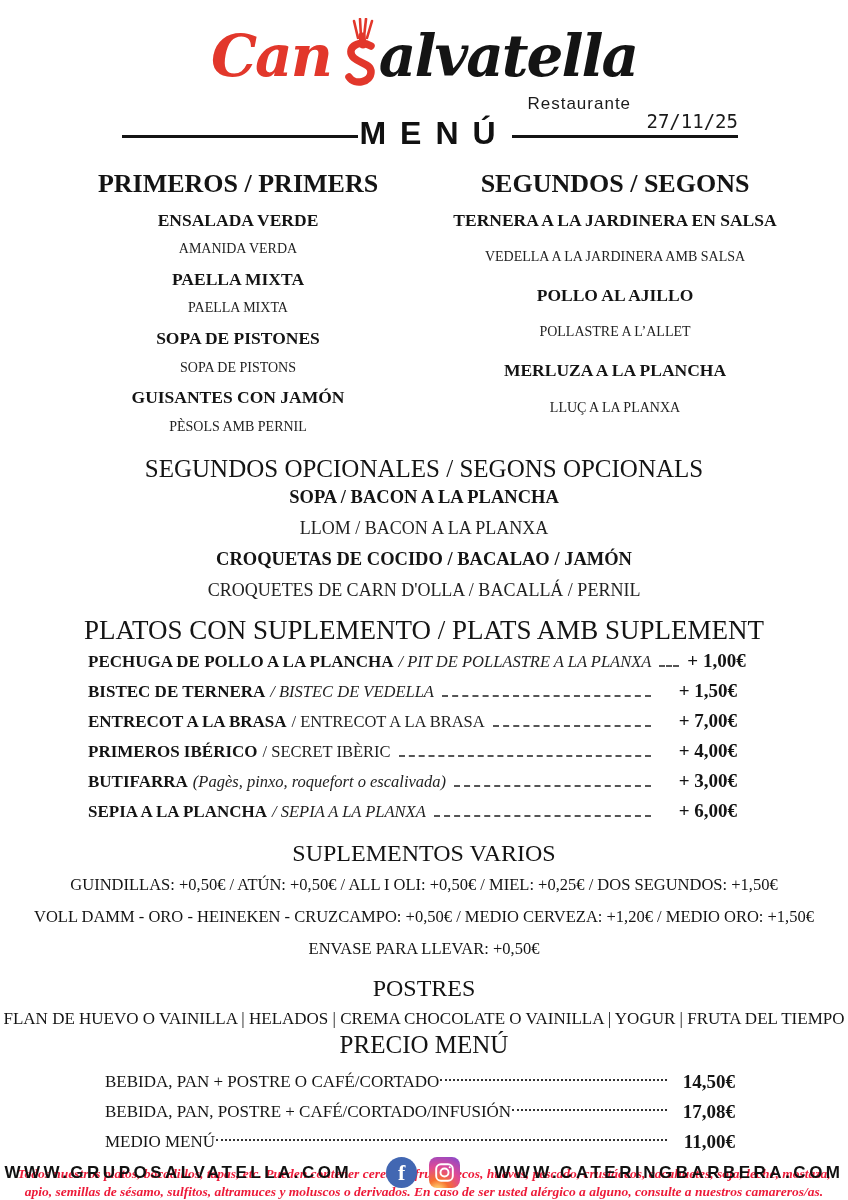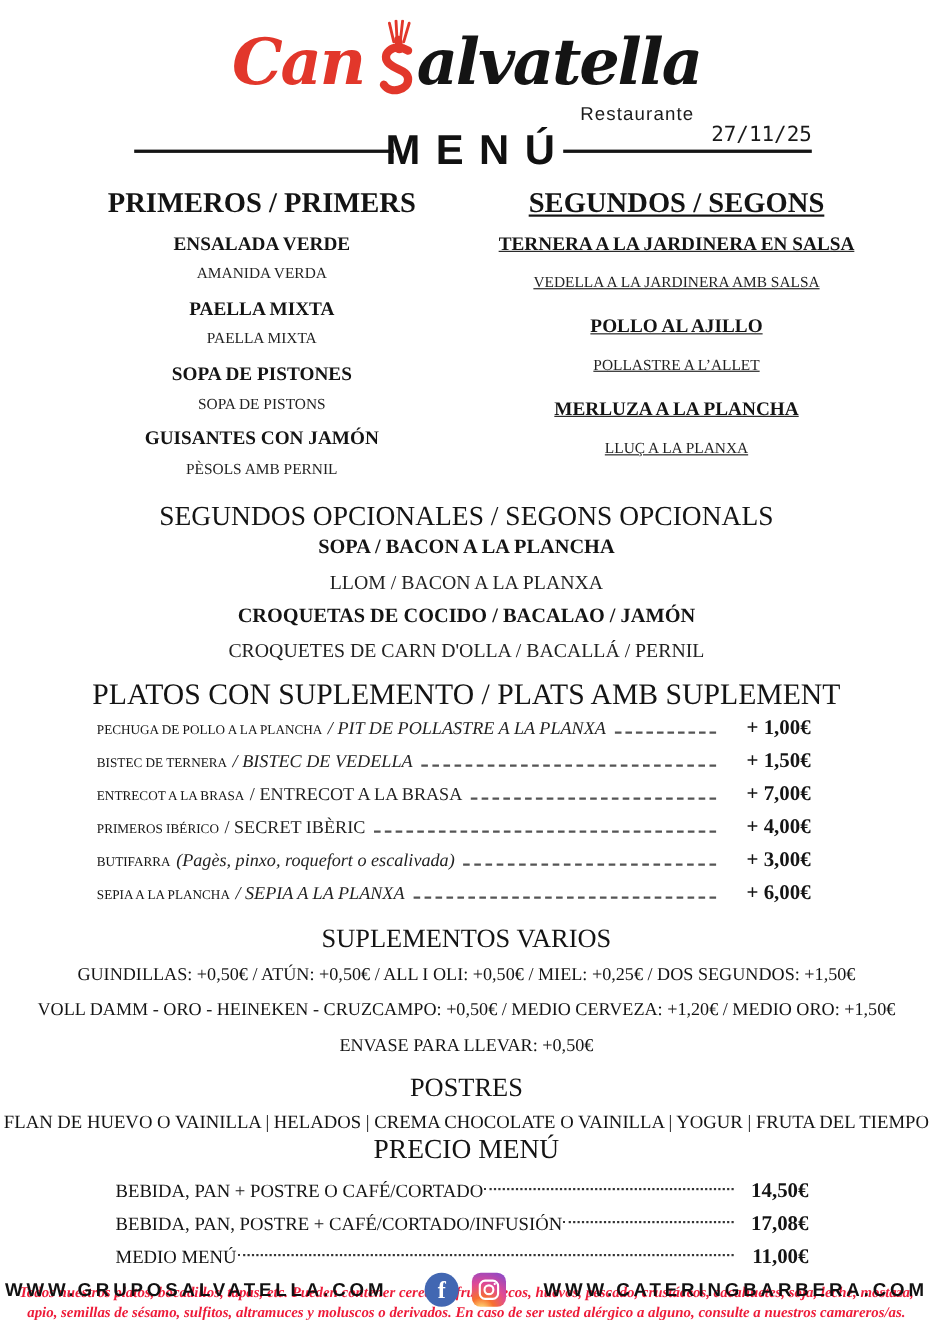--- a/index.html
+++ b/index.html
@@ -21,54 +21,54 @@
   .logo-fork { display:inline-block; vertical-align:-14px; margin-right:-2px; }
   .brand-sub {
     font-family:"Liberation Sans", sans-serif; font-size:17px; color:#1a1a1a;
     text-align:right; margin-top:-4px; padding-right:6px; letter-spacing:1px;
   }
 
   
   .menu-band { position:relative; height:54px; margin-top:0px; }
   .menu-title {
     position:absolute; left:0; right:0; top:2px; text-align:center;
-    font-family:"Liberation Sans", sans-serif; font-weight:bold; font-size:38px;
+    font-family:"Liberation Sans", sans-serif; font-weight:bold; font-size:32px;
     letter-spacing:14px; padding-left:21px; color:#111;
   }
   .band-line-left { position:absolute; left:122px; width:236px; top:22px; border-top:3px solid #141414; }
   .band-line-right { position:absolute; left:512px; width:226px; top:22px; border-top:3px solid #141414; }
   .band-date {
     position:absolute; left:512px; width:226px; top:-3px; text-align:right;
     font-family:"DejaVu Sans Mono", monospace; font-size:19px; color:#1a1a1a;
   }
 
   
   .cols { display:flex; padding-left:56px; margin-top:2px; }
   .col-left  { width:364px; text-align:center; }
-  .col-right { width:390px; text-align:center;text-decoration:underline; }
+  .col-right { width:390px; text-align:center; }
   .col-title { font-size:26px; font-weight:bold; letter-spacing:0px; margin-bottom:12px; }
   .dish-es { font-weight:bold; font-size:17.5px; }
   .dish-ca { font-weight:normal; font-size:14px; color:#222; }
   .col-left  .dish { margin-bottom:13px; line-height:1.05; }
   .col-right .dish { margin-bottom:21px; line-height:1.05; }
 
   
   .sec-center { text-align:center; margin-top:8px; }
   .sec-title { font-size:25px; font-weight:normal; }
   .opc .sec-title { margin-bottom:4px; }
   .opc .dish { margin-bottom:11px; line-height:1.1; }
   .opc .dish-es { font-size:18.5px; }
   .opc .dish-ca { font-size:18px; }
 
   
   .sup { margin-top:14px; }
   .sup .sec-title { font-size:27px; text-align:center; margin-bottom:4px; }
   .sup-rows { margin-left:88px; margin-right:111px; }
   .sup-row { display:flex; align-items:baseline; height:30px; white-space:nowrap; }
-  .sup-name { font-weight:normal; font-size:12px; }
+  .sup-name { font-weight:bold; font-size:17px; }
   .sup-desc { font-size:16.5px; color:#222; margin-left:5px; }
   .sup-desc.it { font-style:italic; }
   .leader-dash { flex:1; border-bottom:2px dashed #555; margin:0 8px 5px 8px; min-width:20px; }
   .sup-price { font-weight:bold; font-size:19px; width:78px; text-align:right; }
 
   
   .varios { text-align:center; margin-top:10px; }
   .varios .sec-title { font-size:24px; margin-bottom:8px; }
   .varios-line { font-size:16.5px; margin-bottom:12px; }
 

